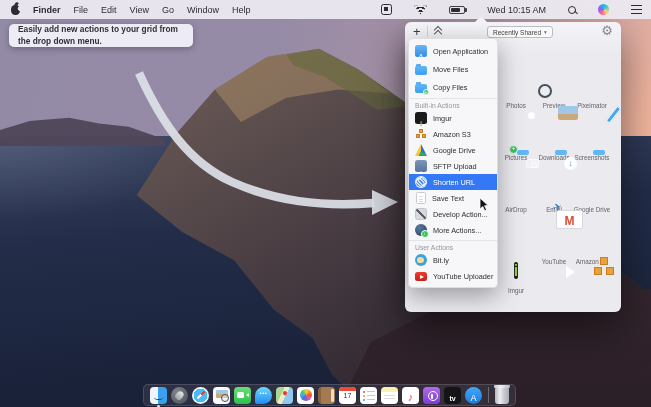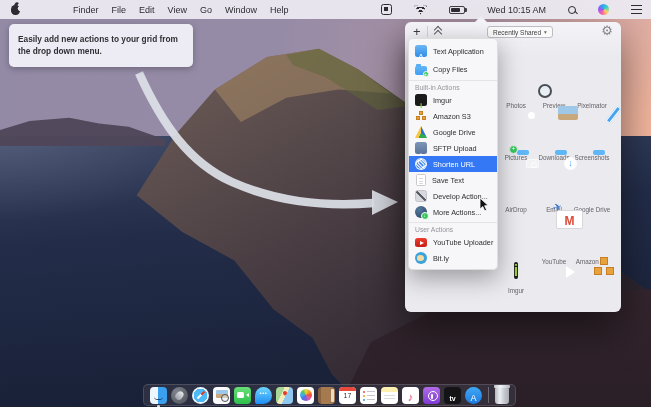--- a/index.html
+++ b/index.html
@@ -30,21 +30,21 @@
     background:linear-gradient(180deg, #4e3742 0%, #3a2a33 50%, #2b1f27 100%);
     clip-path:polygon(52% 100%, 57% 84%, 68% 75%, 100% 71%, 100% 100%); }
 
   
   .big-arrow { position:absolute; left:0; top:0; z-index:2; pointer-events:none; }
 
   
   .menubar { position:absolute; left:0; top:0; width:651px; height:19px; z-index:5;
     background:rgba(236,234,241,.94); display:flex; align-items:center; font-size:9px; color:#2c2c31; }
   .mb-left { display:flex; align-items:center; gap:13px; padding-left:11px; }
-  .mb-item.bold { font-weight:normal;margin-left:40px; }
+  .mb-item.bold { font-weight:bold; }
   .apple { width:9px; height:10px; position:relative;
     background:radial-gradient(circle at 100% 35%, rgba(0,0,0,0) 2.2px, #2c2c31 2.6px); border-radius:45% 45% 46% 46%; }
   .apple::after { content:""; position:absolute; top:-3px; right:2px; width:3px; height:4px; background:#2c2c31;
     border-radius:60% 0 60% 0; transform:rotate(30deg); }
   .mb-right { margin-left:auto; display:flex; align-items:center; gap:22px; padding-right:9px; }
   .mb-dropshare { width:11px; height:11px; border:1.3px solid #2c2c31; border-radius:2.5px; position:relative; }
   .mb-dropshare::after { content:""; position:absolute; left:2.2px; top:2.2px; width:4px; height:4px; background:#2c2c31; }
   .mb-wifi { width:13px; height:10px; clip-path:polygon(50% 100%, 0 12%, 100% 12%);
     background:repeating-radial-gradient(circle at 50% 100%, #2c2c31 0 1.5px, rgba(0,0,0,0) 1.5px 3.3px); }
   .mb-batt { width:16px; height:8px; border:1px solid rgba(44,44,49,.9); border-radius:2px; position:relative; }
@@ -52,21 +52,21 @@
   .mb-batt::after { content:""; position:absolute; right:-3px; top:1.5px; width:2px; height:3.5px; background:rgba(44,44,49,.9); border-radius:0 1px 1px 0; }
   .mb-clock { font-size:9px; }
   .mb-search { width:8px; height:8px; border:1.4px solid #2c2c31; border-radius:50%; position:relative; }
   .mb-search::after { content:""; position:absolute; width:4px; height:1.4px; background:#2c2c31; right:-3px; bottom:-1px; transform:rotate(45deg); }
   .mb-siri { width:11px; height:11px; border-radius:50%;
     background:conic-gradient(from 200deg, #ff5fa2, #9b59f5, #35a2f5, #39d3c3, #ffd35f, #ff5fa2); }
   .mb-nc { width:11px; height:9px; background:repeating-linear-gradient(180deg, #2c2c31 0 1.3px, rgba(0,0,0,0) 1.3px 4px); }
 
   
   .tooltip { position:absolute; left:9px; top:24px; width:184px; z-index:3;
-    background:rgba(240,239,247,.97); border-radius:5px; padding:10px 9px; color:#2e2e33;
+    background:rgba(240,239,247,.97); border-radius:5px; padding:0 9px; color:#2e2e33;
     font-size:8.3px; font-weight:bold; line-height:1.4; box-shadow:0 2px 6px rgba(0,0,0,.25); }
 
   
   .panel { position:absolute; left:405px; top:22px; width:216px; height:290px; z-index:4;
     background:linear-gradient(#f4f3f7, #ebeaef 34px); border-radius:6px;
     box-shadow:0 16px 40px rgba(0,0,0,.5); }
   .pop-arrow { position:absolute; top:-6px; left:69px; width:14px; height:7px; background:#f4f3f7;
     clip-path:polygon(50% 0, 100% 100%, 0 100%); }
   .toolbar { position:relative; height:19px; display:flex; align-items:center; padding:0 8px; }
   .tb-plus { font-size:13px; color:#3c3c40; line-height:1; }
@@ -341,21 +341,25 @@
       <div class="cell">
         <span class="gi"><span class="g-s3box"><i></i><i></i><i></i></span></span>
         <span class="glabel">Amazon S3</span>
       </div>
     </div>
 
     <div class="menu">
       <div class="sec0">
         <div class="mrow">
           <span class="mi ic-app"><span class="aletter">A</span></span>
-          <span class="mlabel">Text Application</span>
+          <span class="mlabel">Open Application</span>
+        </div>
+        <div class="mrow">
+          <span class="mi ic-folder"></span>
+          <span class="mlabel">Move Files</span>
         </div>
         <div class="mrow">
           <span class="mi ic-folder">
               <span class="f-badge">+</span>
             </span>
           <span class="mlabel">Copy Files</span>
         </div>
       </div>
       <div class="msep"></div>
       <div class="mheader">Built-in Actions</div>
@@ -394,26 +398,26 @@
         </div>
         <div class="mrow">
           <span class="mi ic-more"></span>
           <span class="mlabel">More Actions...</span>
         </div>
       </div>
       <div class="msep"></div>
       <div class="mheader">User Actions</div>
       <div class="sec2">
         <div class="mrow">
+          <span class="mi ic-bitly"></span>
+          <span class="mlabel">Bit.ly</span>
+        </div>
+        <div class="mrow">
           <span class="mi ic-yt"></span>
           <span class="mlabel">YouTube Uploader</span>
-        </div>
-        <div class="mrow">
-          <span class="mi ic-bitly"></span>
-          <span class="mlabel">Bit.ly</span>
         </div>
       </div>
     </div>
   </div>
 
   <svg class="cursor" width="14" height="16">
     <polygon points="1,1 1,12 3.8,9.6 5.7,13.8 7.6,12.9 5.6,8.8 9.2,8.6" fill="#111" stroke="#fff" stroke-width="0.8"></polygon>
   </svg>
 
   <div class="dock">

